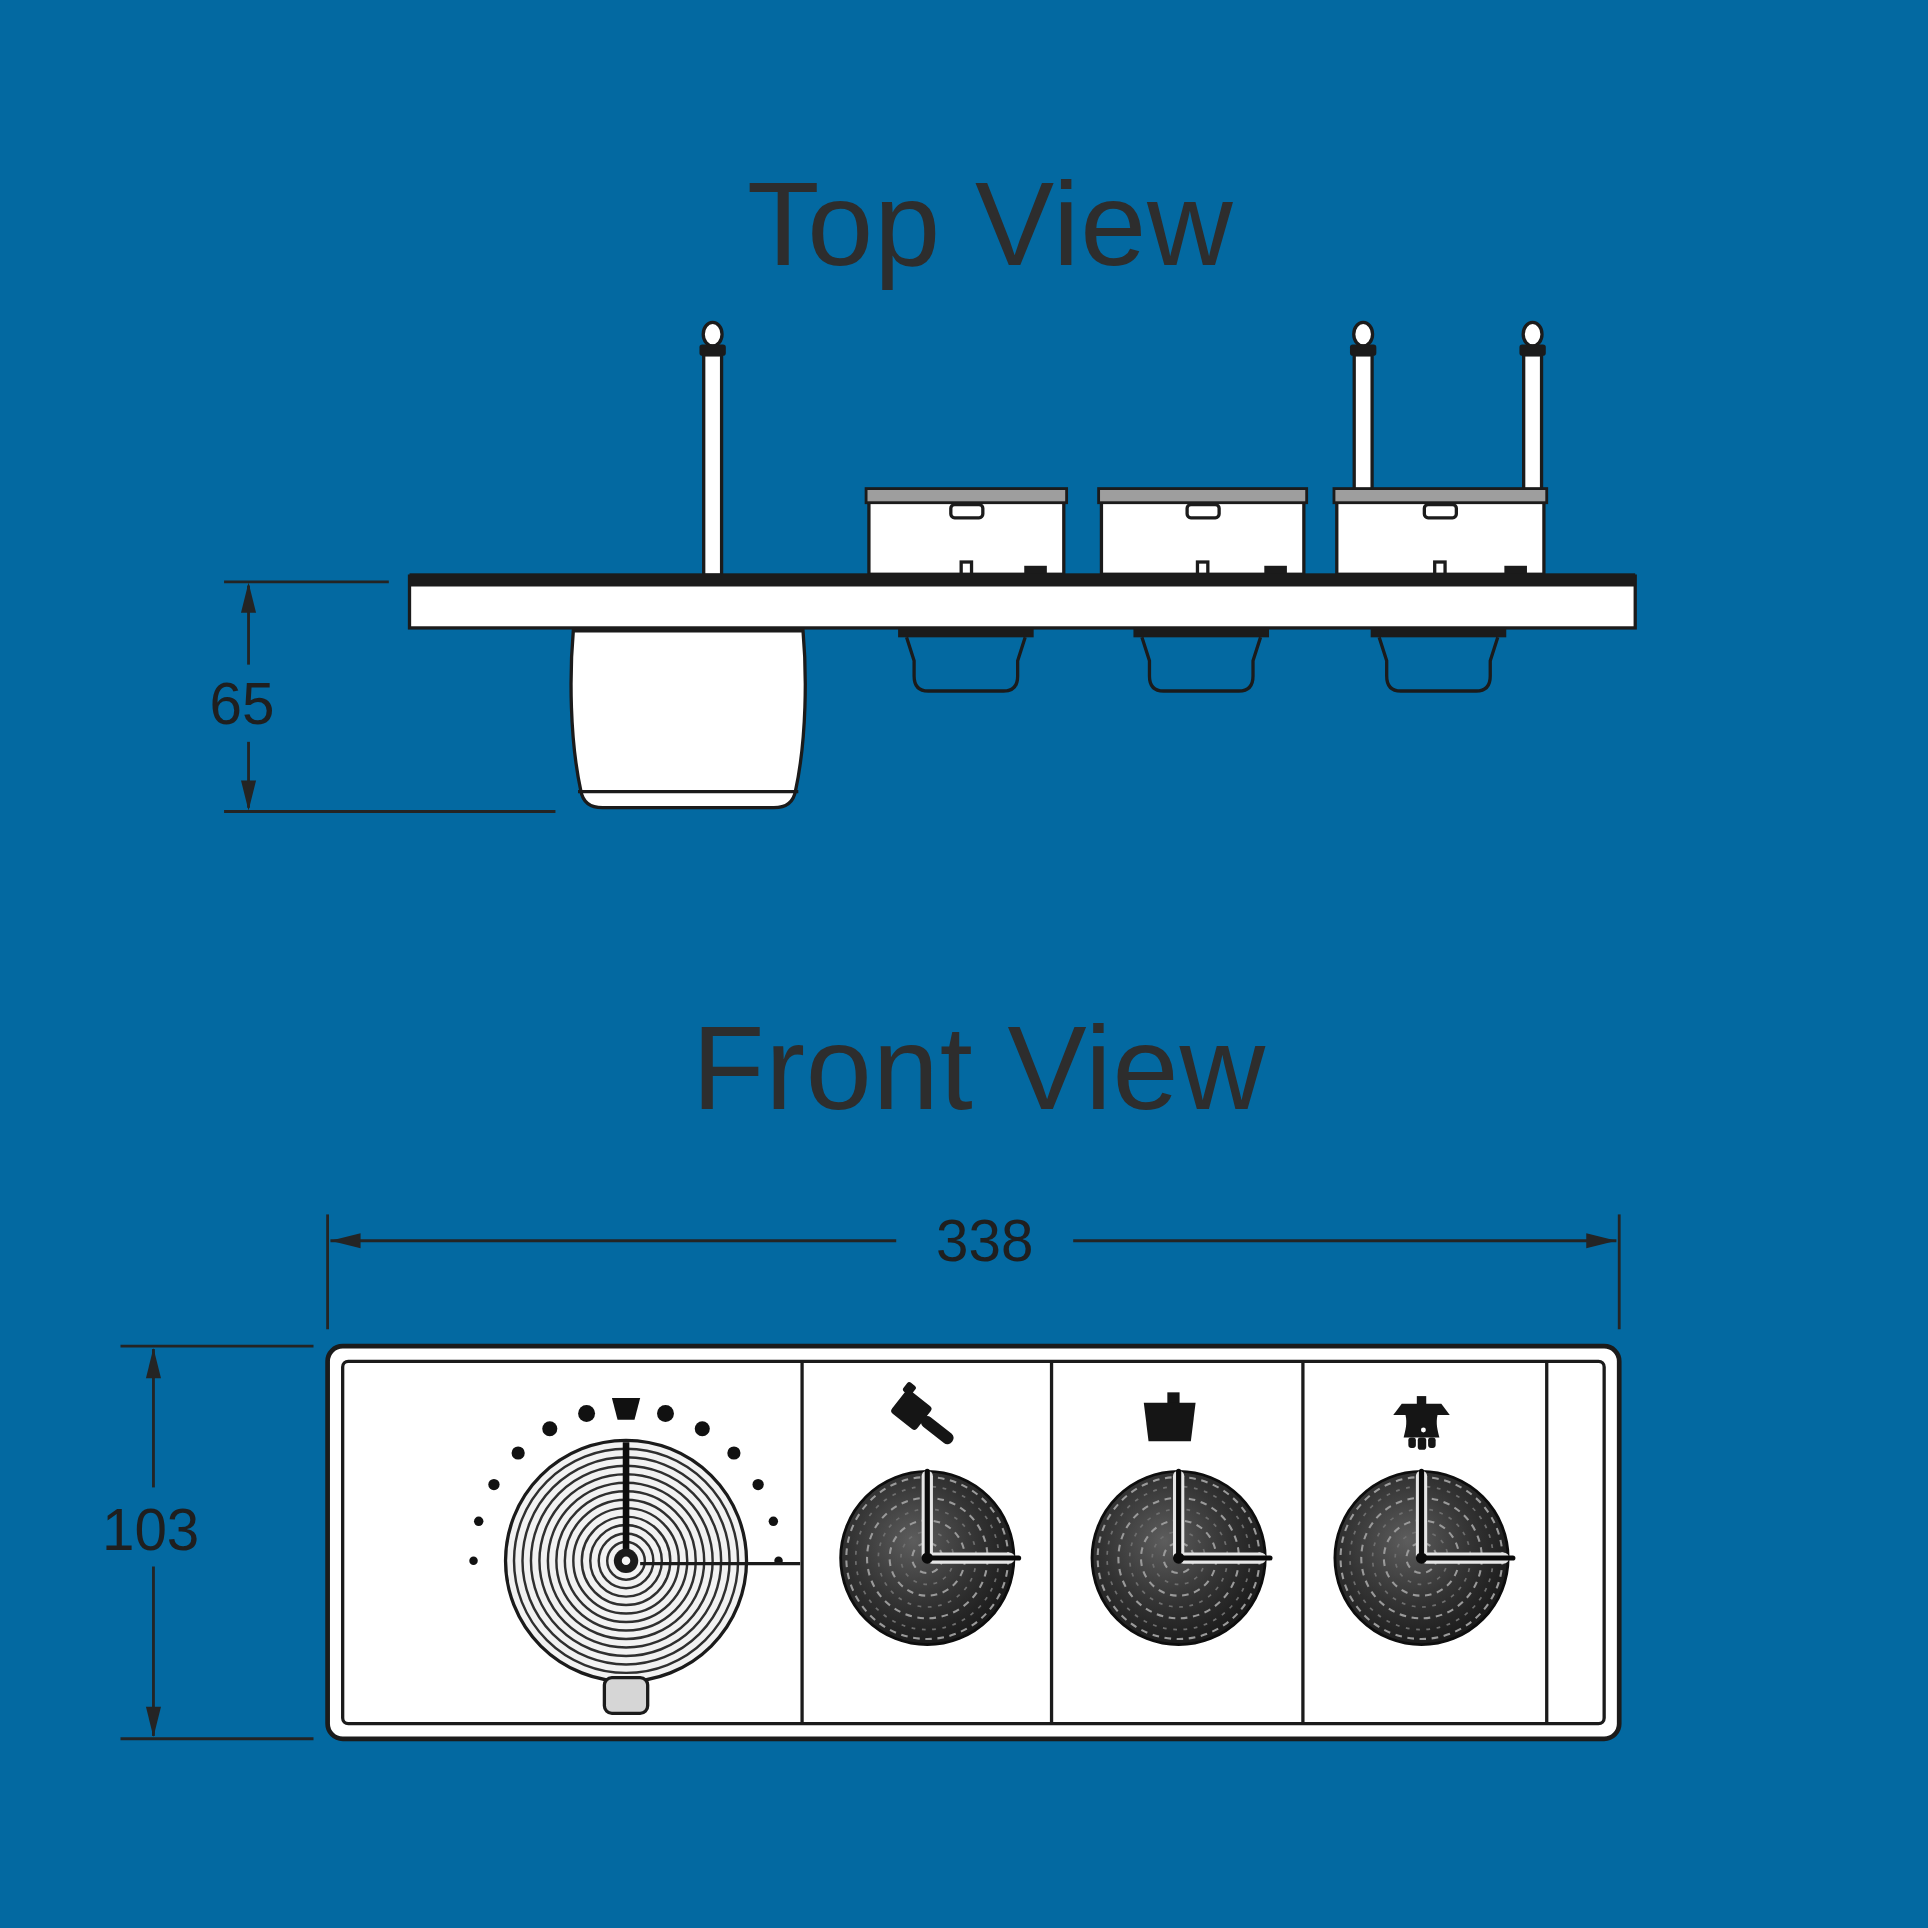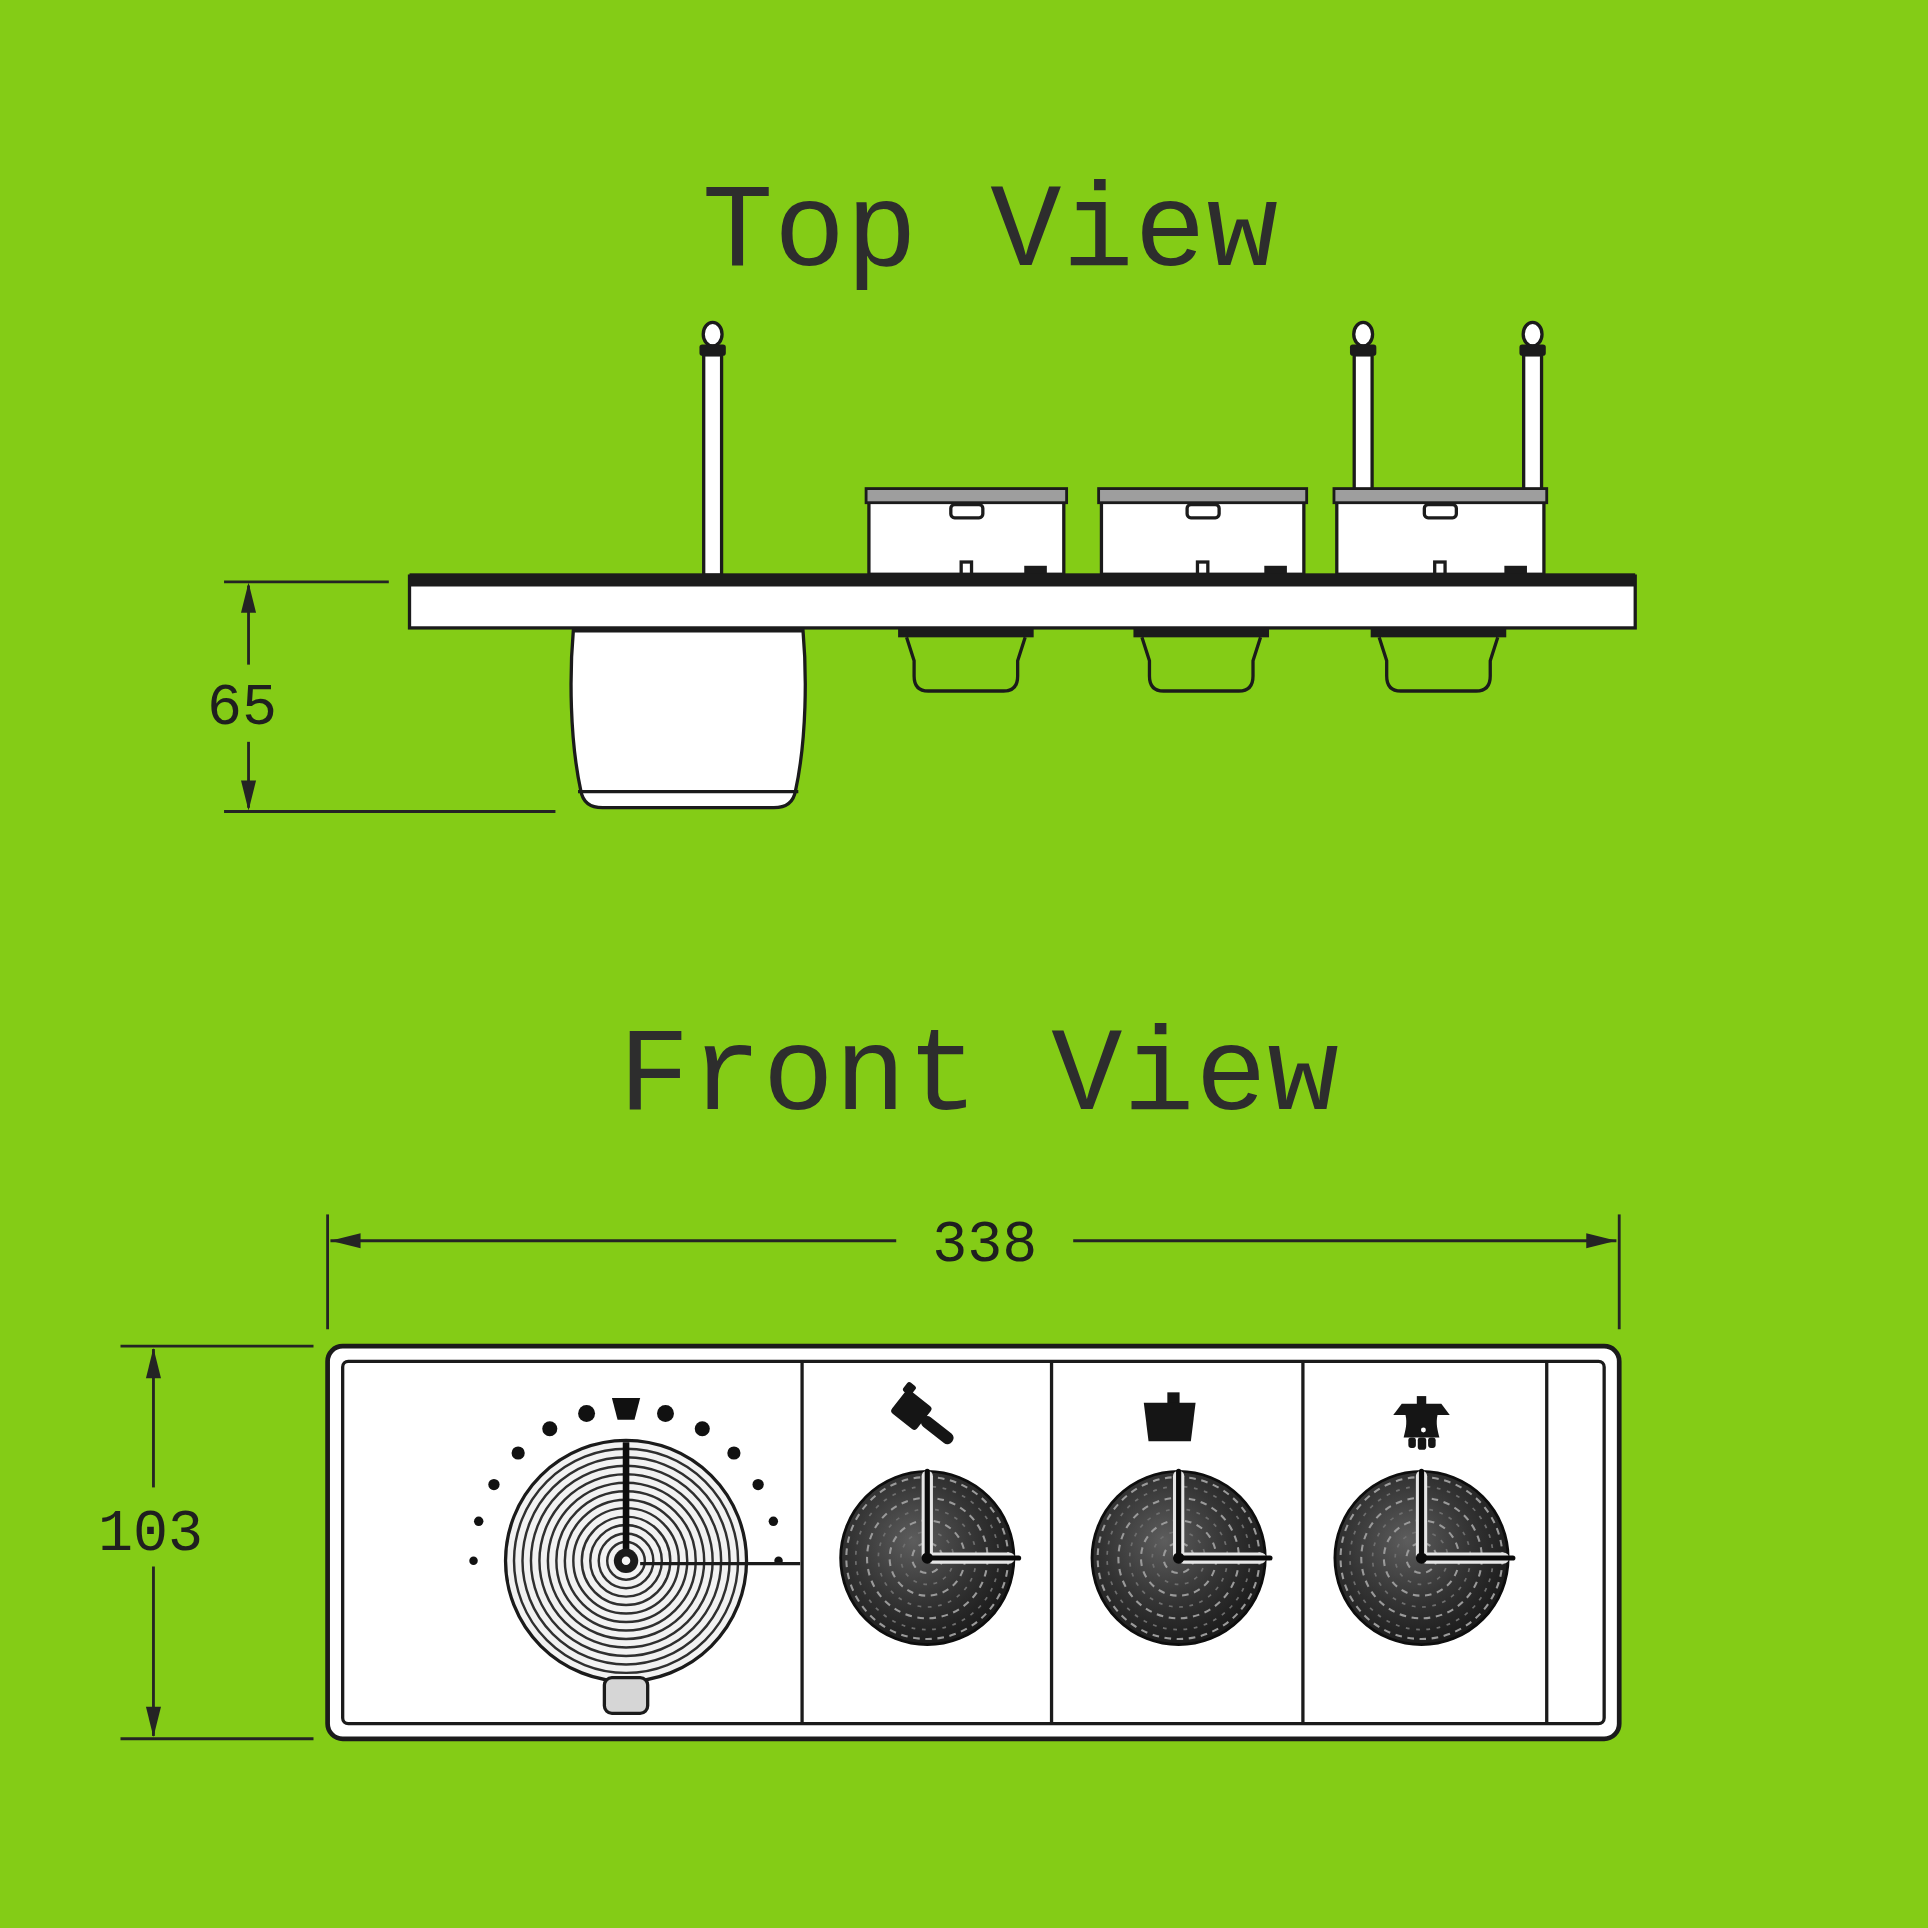--- a/index.html
+++ b/index.html
@@ -1,17 +1,17 @@
 <!DOCTYPE html>
 <html style="font-size:15px"><head>
 <meta charset="utf-8">
 <style>
   html,body { margin:0; padding:0; background:#ffffff; }
-  .stage { width:1928px; height:1928px; position:relative; background:#84cc16;
-           font-family:Liberation Mono, monospace; }
+  .stage { width:1928px; height:1928px; position:relative; background:#0369a1;
+           font-family:Liberation Sans, sans-serif; }
   svg { display:block; }
 
   
   .ln      { stroke:#1b1b1b; stroke-width:3.5; fill:none; }
   .lnW     { stroke:#1b1b1b; stroke-width:3.5; fill:#ffffff; }
   .lnThick { stroke:#1b1b1b; stroke-width:5;   fill:#ffffff; }
   .dk      { fill:#1b1b1b; stroke:none; }
   .grayFill{ fill:#9e9e9e; stroke:#1b1b1b; stroke-width:3; }
 
   

